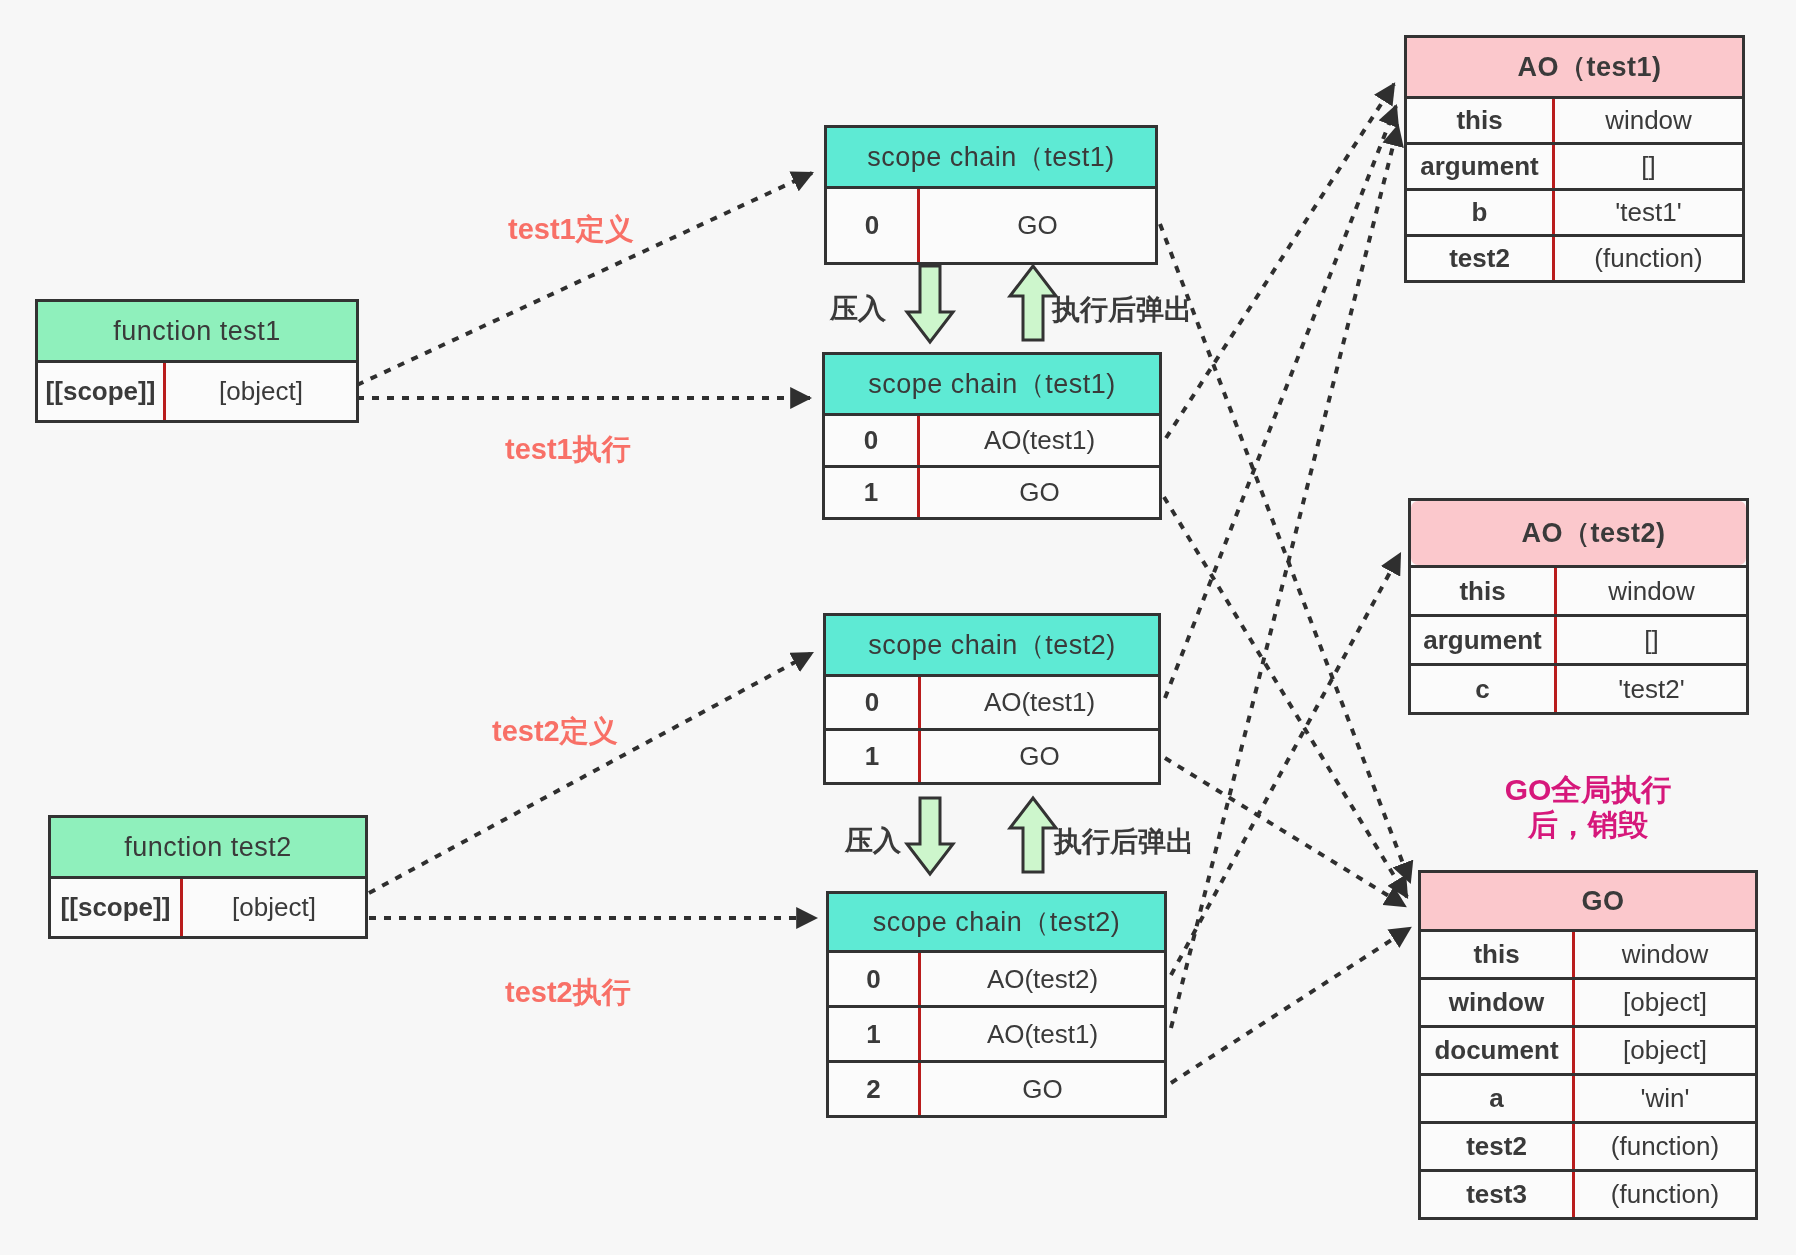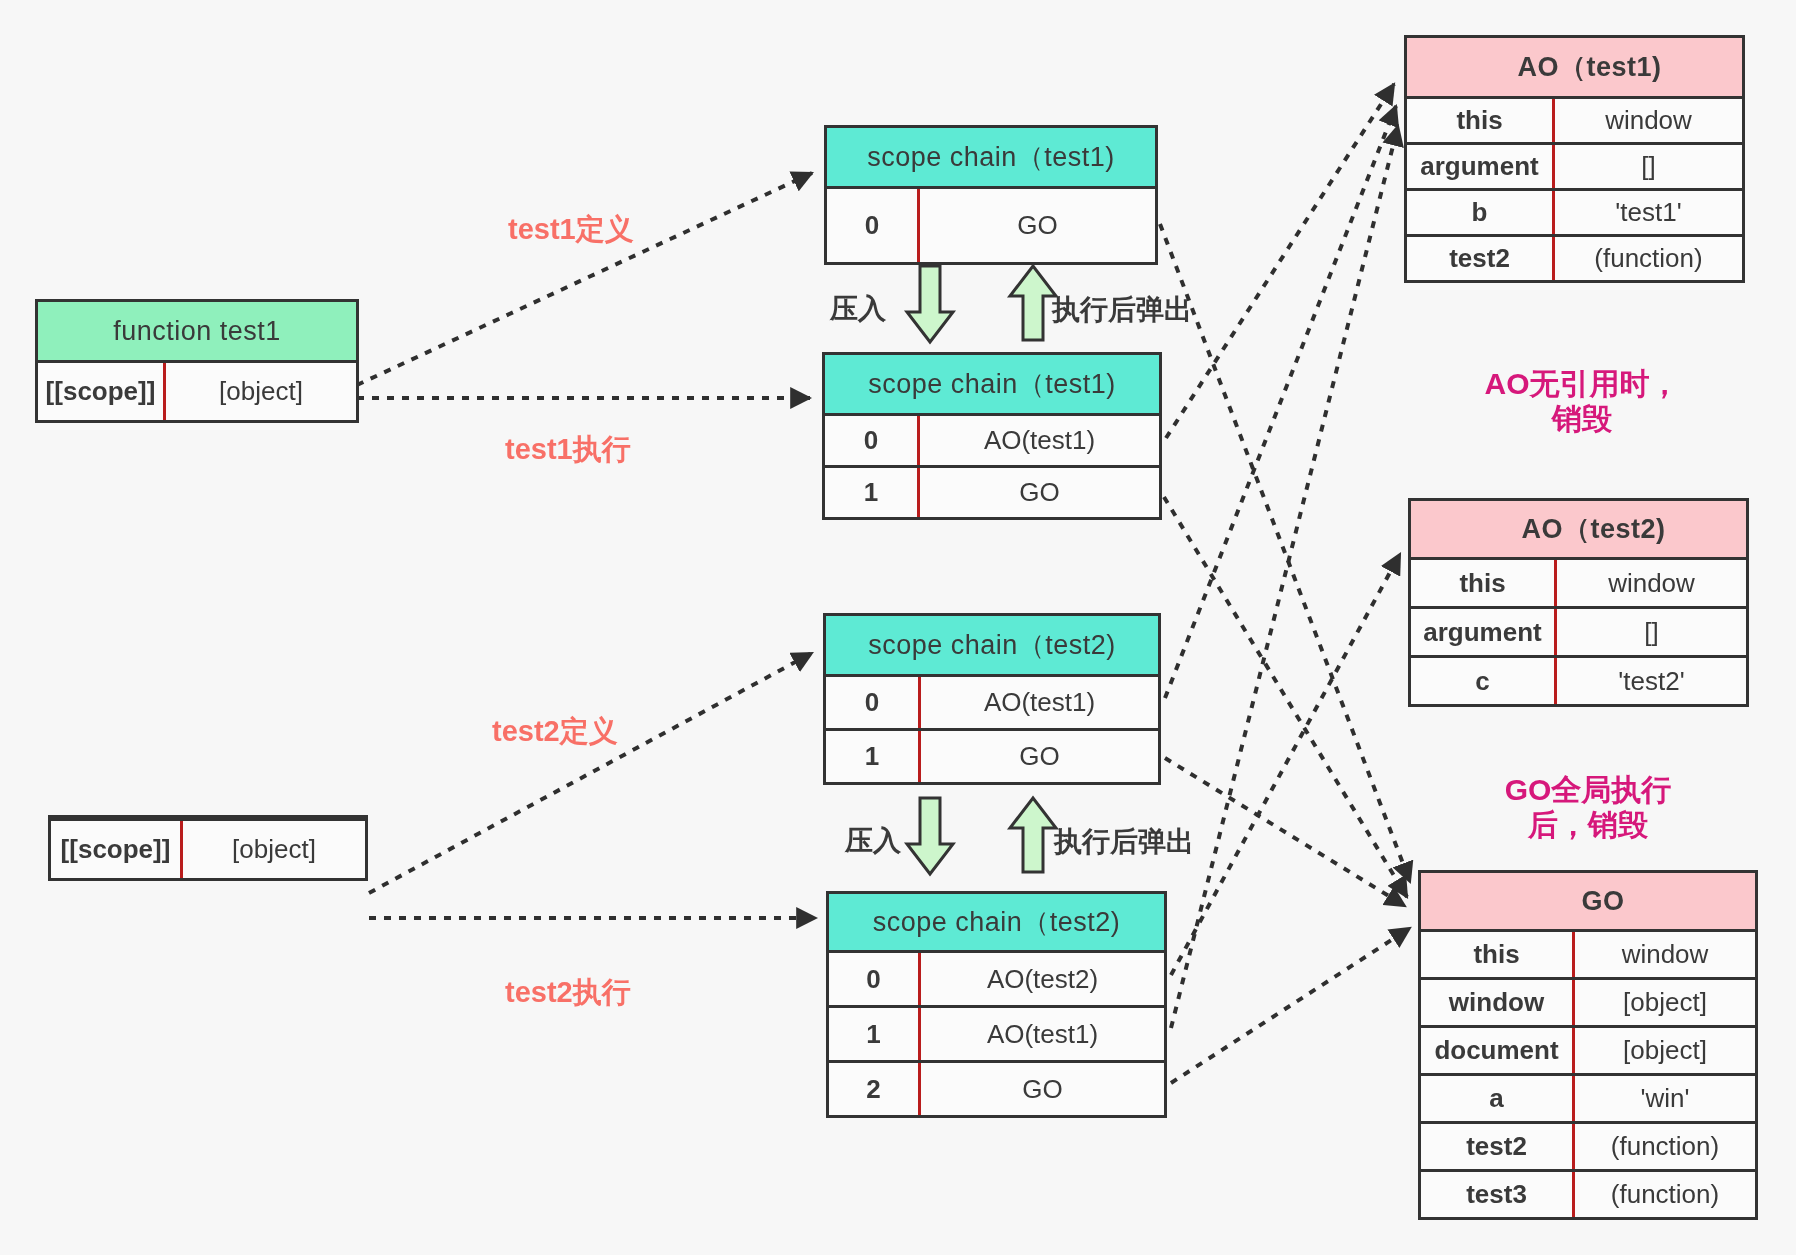--- a/index.html
+++ b/index.html
@@ -54,20 +54,21 @@
 
   <div class="tbl" style="left:35px;top:299px;width:324px;">
     <div class="hdr green" style="height:58px;">function test1</div>
     <div class="trow" style="height:60px;">
       <div class="kcell" style="width:128px;">[[scope]]</div>
       <div class="vcell">[object]</div>
     </div>
   </div>
 
   <div class="tbl" style="left:48px;top:815px;width:320px;">
+    <div class="hdr green" style="height:58px;">function test2</div>
     <div class="trow" style="height:60px;">
       <div class="kcell" style="width:132px;">[[scope]]</div>
       <div class="vcell">[object]</div>
     </div>
   </div>
 
   <div class="tbl" style="left:824px;top:125px;width:334px;">
     <div class="hdr blue" style="height:58px;">scope chain（test1)</div>
     <div class="trow" style="height:76px;">
       <div class="kcell" style="width:93px;">0</div>
@@ -129,21 +130,21 @@
       <div class="kcell" style="width:148px;">b</div>
       <div class="vcell">'test1'</div>
     </div>
     <div class="trow" style="height:46px;">
       <div class="kcell" style="width:148px;">test2</div>
       <div class="vcell">(function)</div>
     </div>
   </div>
 
   <div class="tbl" style="left:1408px;top:498px;width:341px;">
-    <div class="hdr pink" style="height:56px;">AO（test2)</div>
+    <div class="hdr pink" style="height:64px;border-radius:7px;">AO（test2)</div>
     <div class="trow" style="height:49px;">
       <div class="kcell" style="width:146px;">this</div>
       <div class="vcell">window</div>
     </div>
     <div class="trow" style="height:49px;">
       <div class="kcell" style="width:146px;">argument</div>
       <div class="vcell">[]</div>
     </div>
     <div class="trow" style="height:49px;">
       <div class="kcell" style="width:146px;">c</div>
@@ -182,22 +183,18 @@
   <div class="lbl red" style="left:508px;top:210px;">test1定义</div>
   <div class="lbl red" style="left:505px;top:430px;">test1执行</div>
   <div class="lbl red" style="left:492px;top:712px;">test2定义</div>
   <div class="lbl red" style="left:505px;top:973px;">test2执行</div>
 
   <div class="lbl dark" style="left:830px;top:290px;">压入</div>
   <div class="lbl dark" style="left:1052px;top:291px;">执行后弹出</div>
   <div class="lbl dark" style="left:845px;top:822px;">压入</div>
   <div class="lbl dark" style="left:1054px;top:823px;">执行后弹出</div>
 
-  <div class="magenta" style="left:1582px;top:366px;">
-    <div>AO无引用时，</div>
-    <div>销毁</div>
-  </div>
   <div class="magenta" style="left:1588px;top:772px;">
     <div>GO全局执行</div>
     <div>后，销毁</div>
   </div>
 
 </div>
 
 </body></html>

